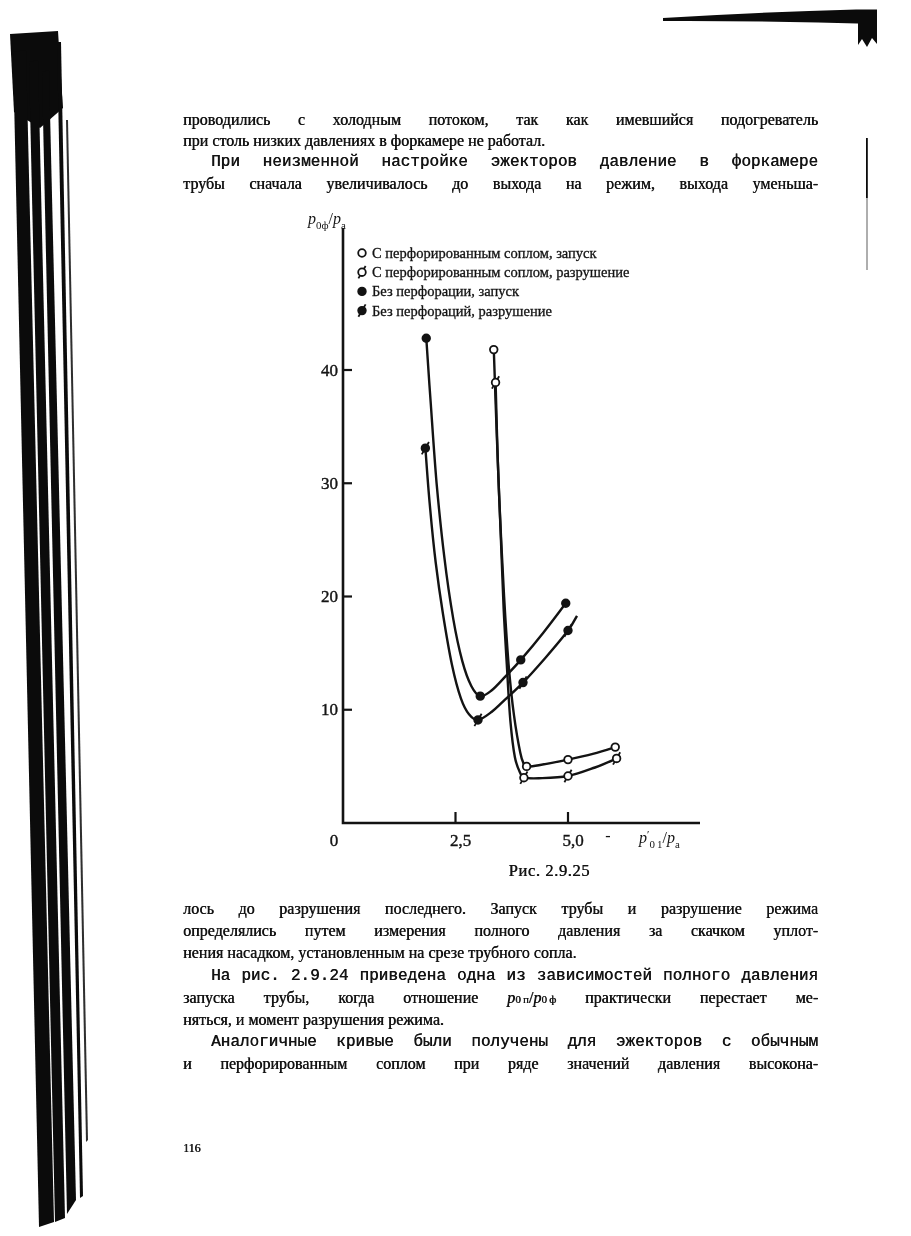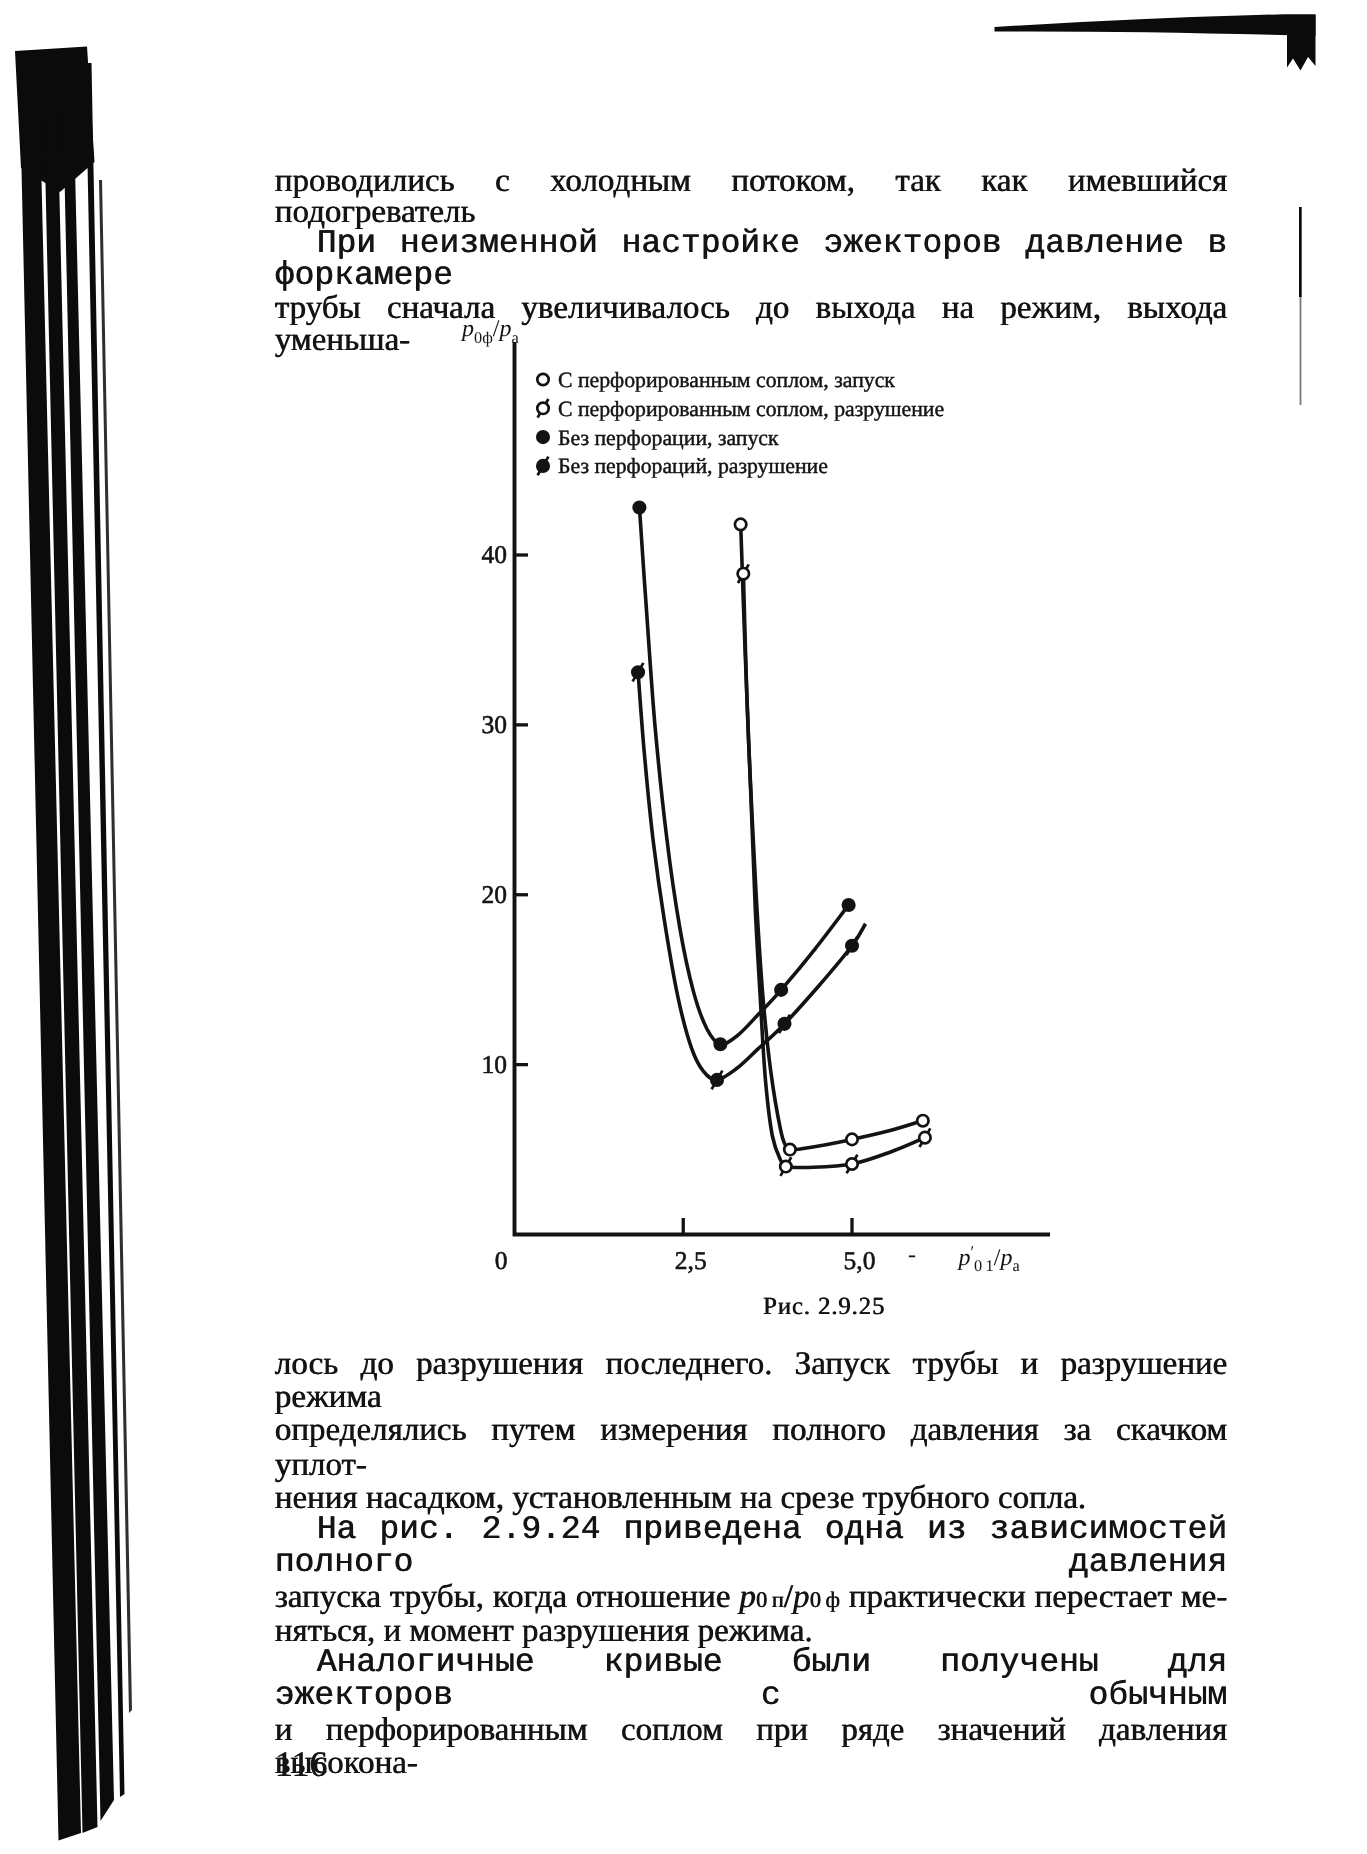--- a/index.html
+++ b/index.html
@@ -1,30 +1,30 @@
 <!DOCTYPE html>
 <html><head>
 <meta charset="utf-8">
 <style>
   html,body{margin:0;padding:0;}
   body{width:911px;height:1236px;position:relative;background:#ffffff;
        font-family:"Liberation Serif", serif;color:#141414;overflow:hidden;}
   .abs{position:absolute;}
   
   .tb{text-shadow:0.45px 0 0 currentColor;}
-  .textblock{width:635px;font-size:22px;}
+  .textblock{width:635px;font-size:16px;}
   #block-top{left:183px;top:109px;line-height:21.3px;}
   #block-bottom{left:183px;top:898px;line-height:22.2px;}
   .line{display:block;text-align:justify;text-align-last:left;white-space:normal;}
   .line.j{text-align-last:justify;}
   .line.ind{text-indent:28px;font-family:Liberation Mono, monospace;}
   .line sub{font-size:68%;vertical-align:-22%;line-height:0;}
   .line i{letter-spacing:.2px;}
   #caption{left:420px;top:861px;width:170px;text-align:right;font-size:16.5px;letter-spacing:.6px;}
-  #pageno{left:183px;top:1141px;font-size:24px;margin-top:23px;}
+  #pageno{left:183px;top:1141px;font-size:12px;}
   svg text{font-family:"Liberation Serif", serif;fill:#141414;}
 </style>
 </head>
 <body>
 
 <div class="page">
 
   <svg class="abs" style="left:0;top:0" width="110" height="1236" viewBox="0 0 110 1236">
     <g fill="#0b0b0b">
       <polygon points="10,34 58,31 63,108 40,128 14,112"></polygon>
@@ -40,20 +40,21 @@
     <g fill="#0b0b0b">
       <path d="M663,18 Q760,12 856,9.5 L877,9.5 L877,24 Q760,20.5 663,21 Z"></path>
       <path d="M858,10 L877,10 L877,44 L872,38 L867,47 L862,39 L858,45 Z"></path>
       <rect x="866" y="138" width="1.8" height="60"></rect>
       <rect x="866.4" y="198" width="1.2" height="72" opacity="0.55"></rect>
     </g>
   </svg>
 
   <div id="block-top" class="abs textblock tb">
       <div class="line j">проводились с холодным потоком, так как имевшийся подогреватель</div>
+      <div class="line">при столь низких давлениях в форкамере не работал.</div>
       <div class="line j ind">При неизменной настройке эжекторов давление в форкамере</div>
       <div class="line j">трубы сначала увеличивалось до выхода на режим, выхода уменьша-</div>
     </div>
 
   <svg id="chart" class="abs" style="left:280px;top:200px" width="440" height="690" viewBox="280 200 440 690">
       <g stroke="#131313" stroke-width="2.6" fill="none">
         <path d="M343,228 L343,823 L700,823"></path>
       </g>
       <g>
         <line x1="343" y1="709.75" x2="352" y2="709.75" stroke="#131313" stroke-width="2.2"></line>

